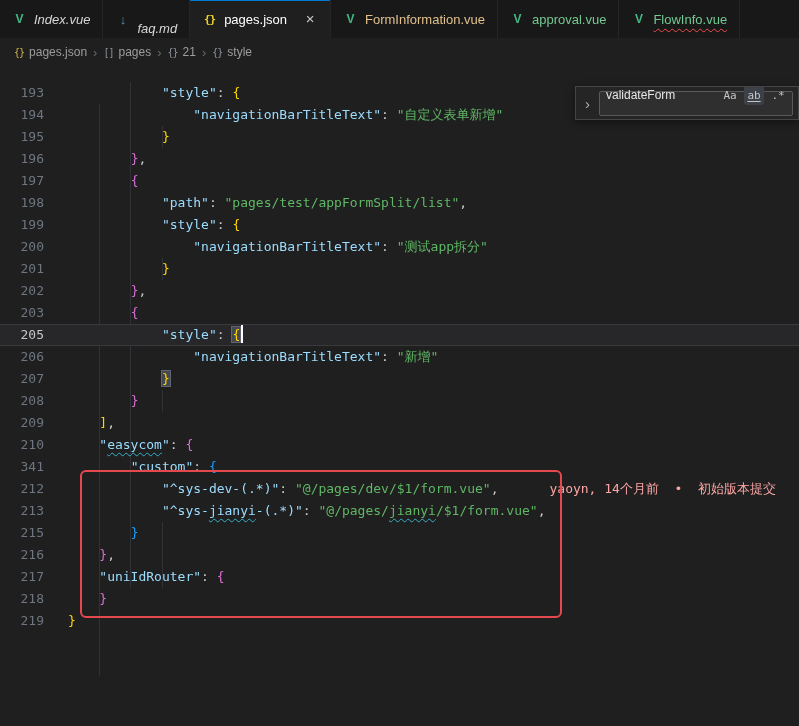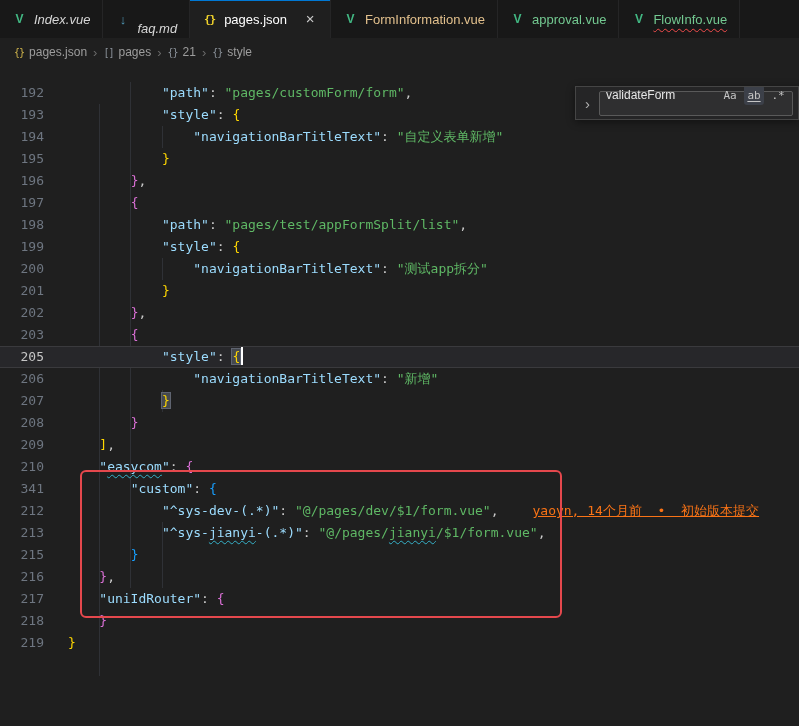--- a/index.html
+++ b/index.html
@@ -42,21 +42,21 @@
   .k{color:#9cdcfe;}
   .s{color:#5fb865;}
   .p{color:#cccccc;}
   .b1{color:#ffd700;}
   .b2{color:#da70d6;}
   .b3{color:#179fff;}
   .bm{color:#ffd700;background:#45494f;outline:1px solid #5f6470;}
   .kq{color:#9cdcfe;text-decoration:underline wavy #35b1c8;text-decoration-thickness:1px;text-underline-offset:3px;}
   .sq{color:#5fb865;text-decoration:underline wavy #35b1c8;text-decoration-thickness:1px;text-underline-offset:3px;}
   .cur{display:inline-block;width:2px;height:18px;background:#ffffff;vertical-align:-4px;margin-left:1px;}
-  .blame{color:#f97316;margin-left:34px;text-decoration:underline;}
+  .blame{color:#fca5a5;margin-left:51px;}
 
   
   .guide{position:absolute;width:1px;background:#2f3136;z-index:0;}
   .g1{left:99px;top:38px;height:572px;}
   .g2{left:130px;top:16px;height:506px;}
   .g3a{left:162px;top:60px;height:22px;}
   .g3b{left:162px;top:192px;height:22px;}
   .g3c{left:162px;top:324px;height:22px;}
   .g3d{left:162px;top:456px;height:66px;}
 
@@ -132,21 +132,20 @@
 
 <div class="editor">
   <div class="guide g1"></div>
   <div class="guide g2"></div>
   <div class="guide g3a"></div>
   <div class="guide g3b"></div>
   <div class="guide g3c"></div>
   <div class="guide g3d"></div>
 
   <div class="code">
-      <div class="line"><span class="ln">192</span><span class="content"><span class="w">            </span><span class="k">"path"</span><span class="p">: </span><span class="s">"pages/customForm/form"</span><span class="p">,</span></span></div>
       <div class="line"><span class="ln">193</span><span class="content"><span class="w">            </span><span class="k">"style"</span><span class="p">: </span><span class="b1">{</span></span></div>
       <div class="line"><span class="ln">194</span><span class="content"><span class="w">                </span><span class="k">"navigationBarTitleText"</span><span class="p">: </span><span class="s">"自定义表单新增"</span></span></div>
       <div class="line"><span class="ln">195</span><span class="content"><span class="w">            </span><span class="b1">}</span></span></div>
       <div class="line"><span class="ln">196</span><span class="content"><span class="w">        </span><span class="b2">}</span><span class="p">,</span></span></div>
       <div class="line"><span class="ln">197</span><span class="content"><span class="w">        </span><span class="b2">{</span></span></div>
       <div class="line"><span class="ln">198</span><span class="content"><span class="w">            </span><span class="k">"path"</span><span class="p">: </span><span class="s">"pages/test/appFormSplit/list"</span><span class="p">,</span></span></div>
       <div class="line"><span class="ln">199</span><span class="content"><span class="w">            </span><span class="k">"style"</span><span class="p">: </span><span class="b1">{</span></span></div>
       <div class="line"><span class="ln">200</span><span class="content"><span class="w">                </span><span class="k">"navigationBarTitleText"</span><span class="p">: </span><span class="s">"测试app拆分"</span></span></div>
       <div class="line"><span class="ln">201</span><span class="content"><span class="w">            </span><span class="b1">}</span></span></div>
       <div class="line"><span class="ln">202</span><span class="content"><span class="w">        </span><span class="b2">}</span><span class="p">,</span></span></div>

